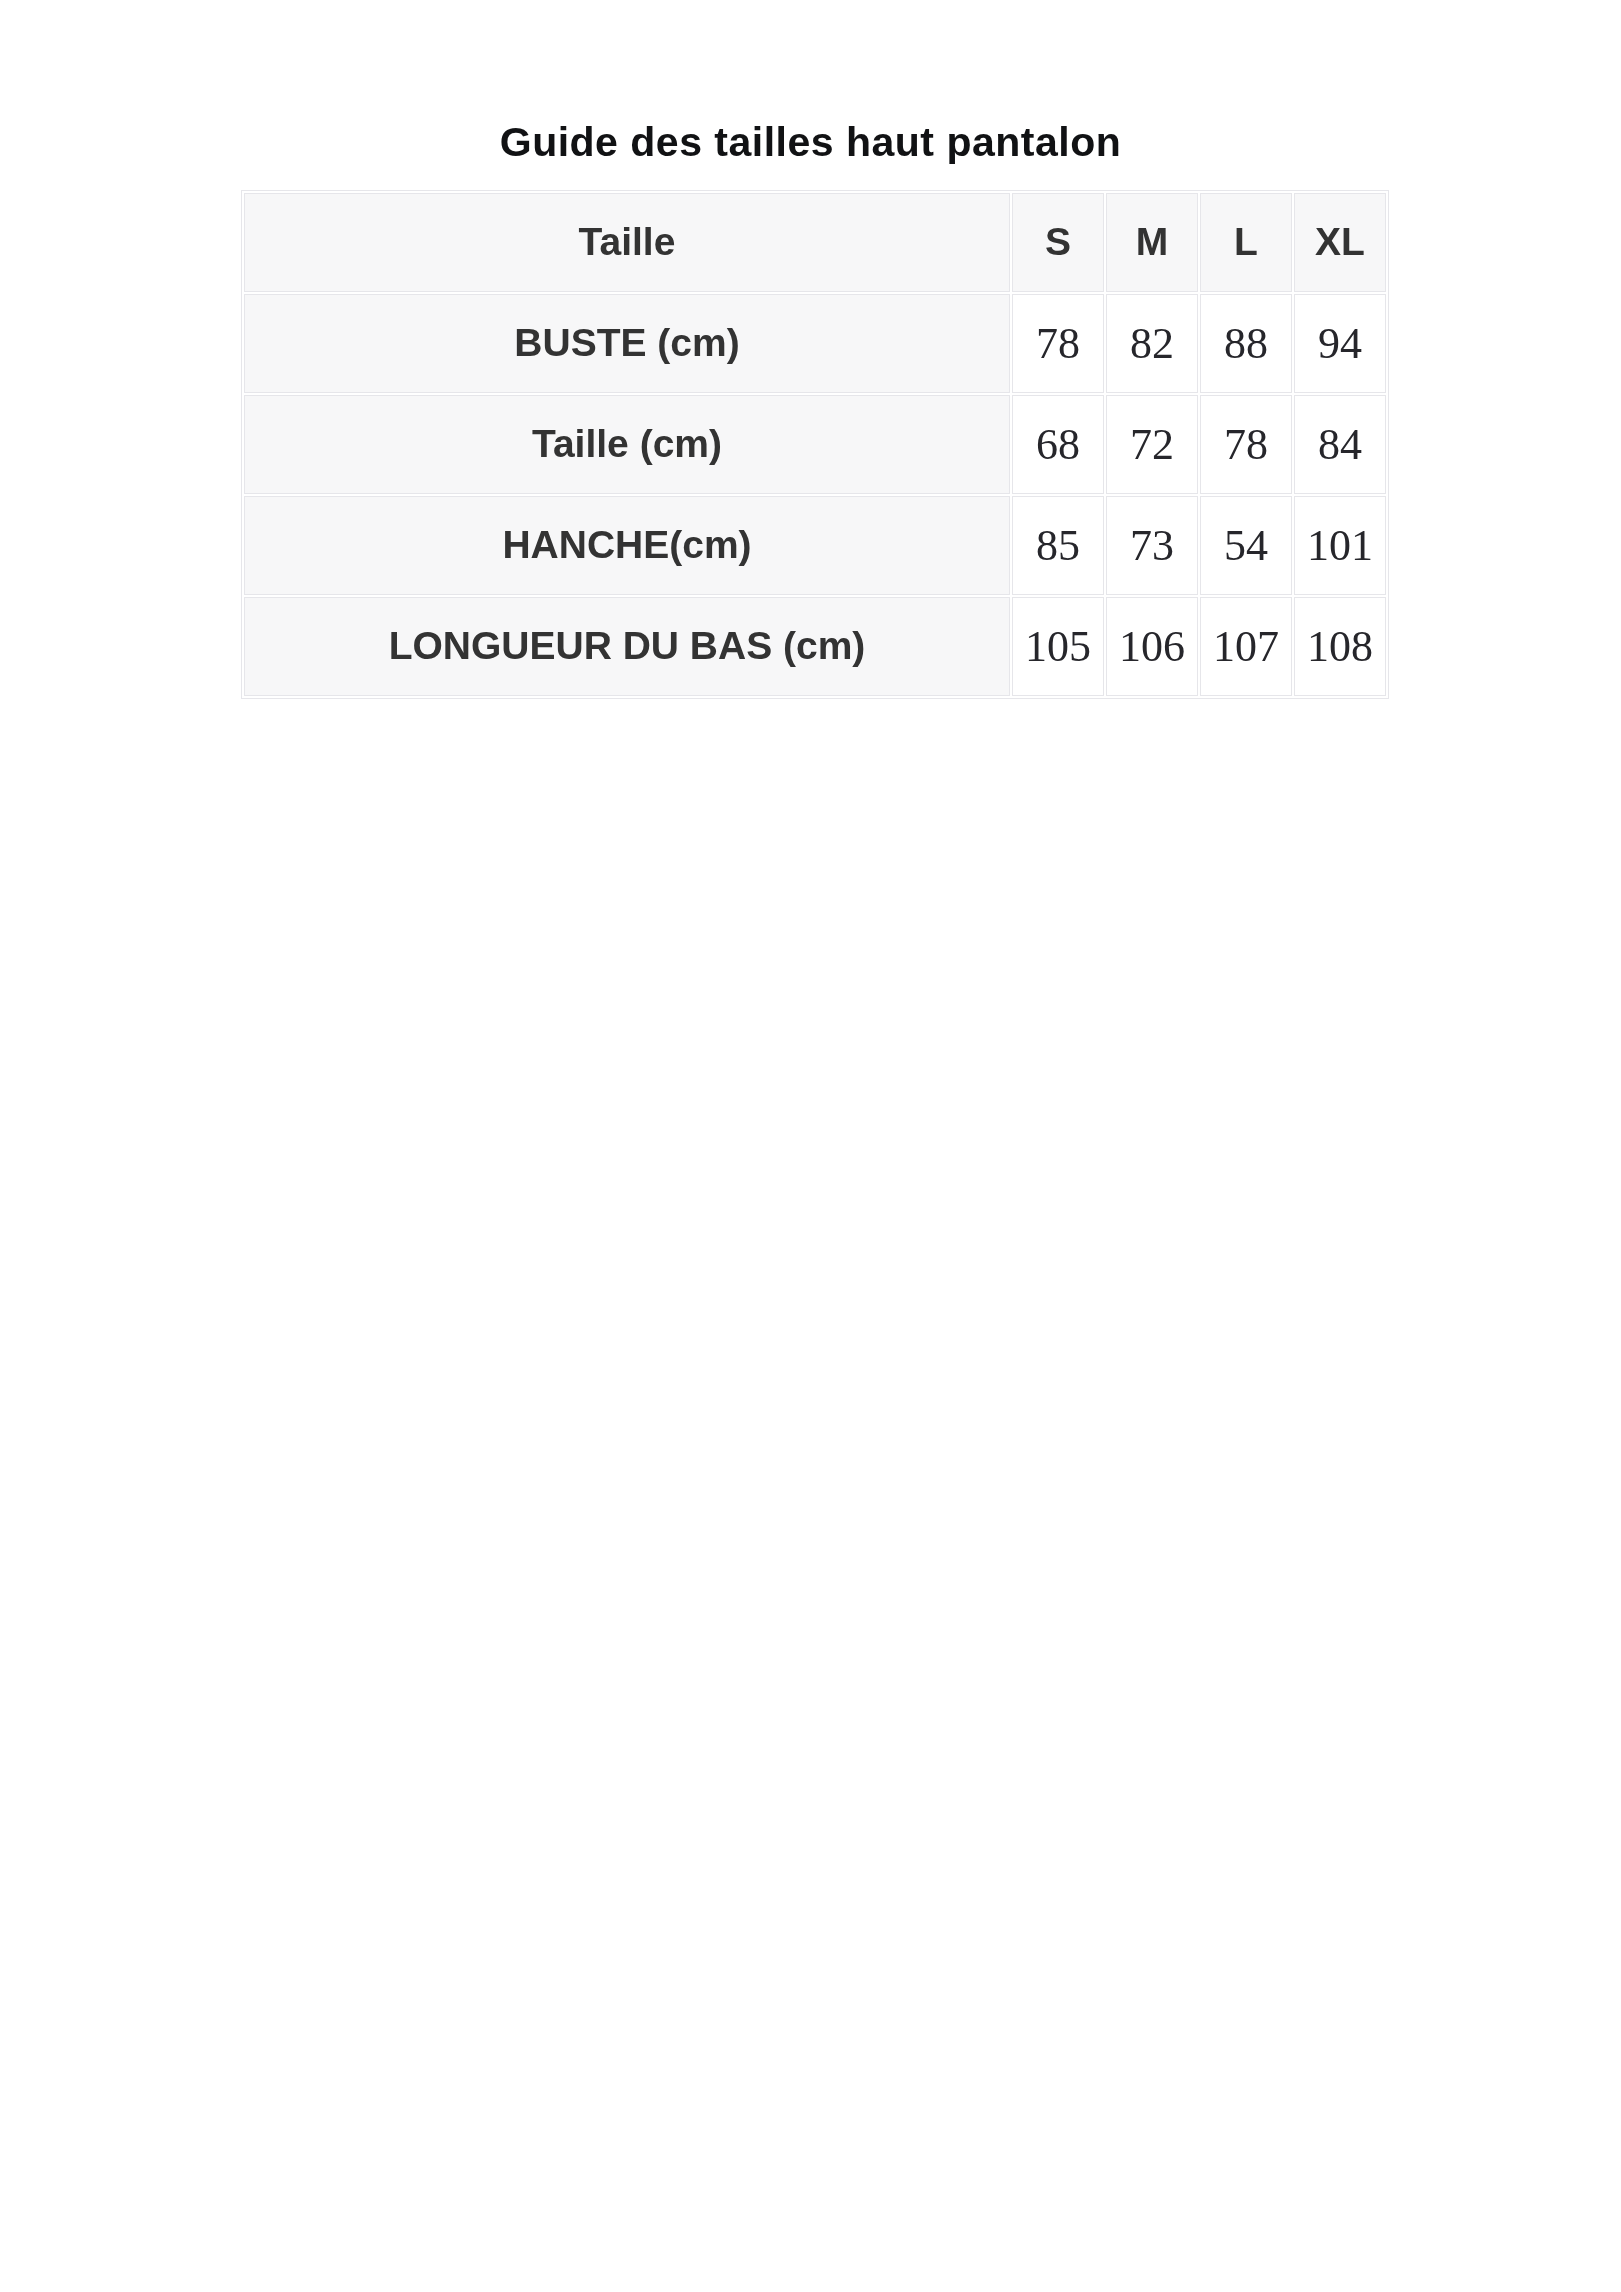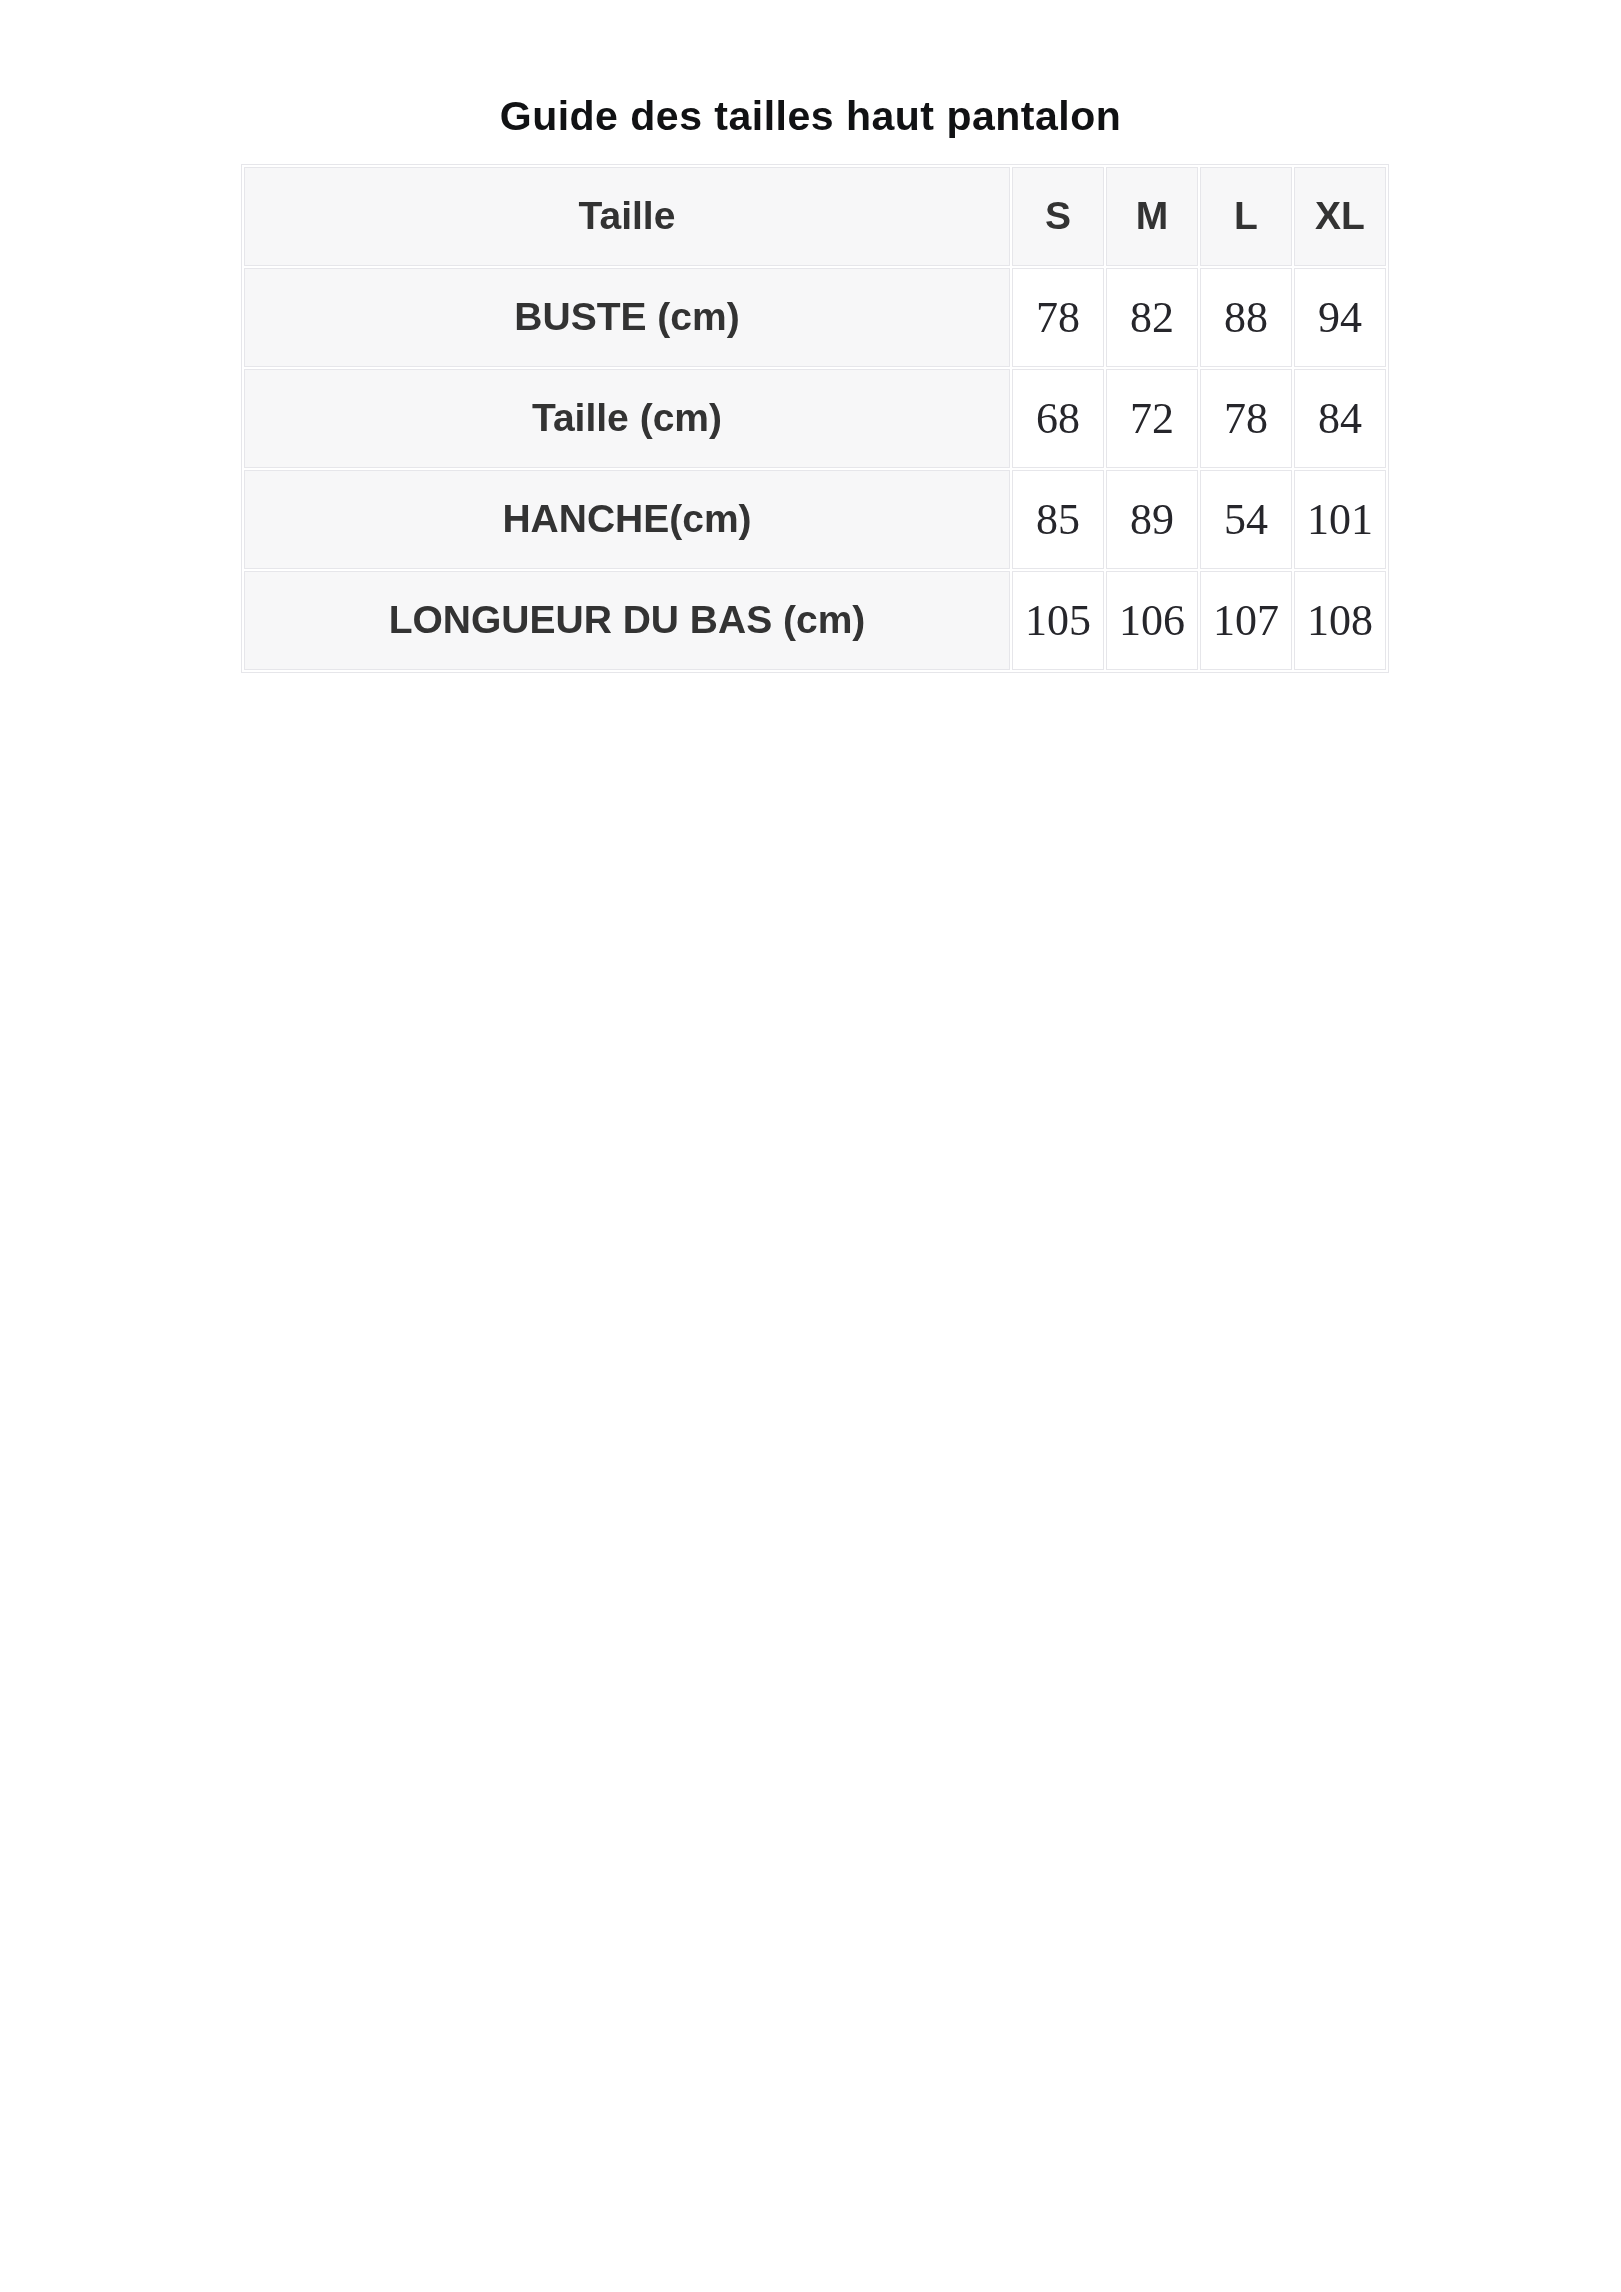--- a/index.html
+++ b/index.html
@@ -16,21 +16,21 @@
   }
   .page {
     position: absolute;
     top: 0; left: 0;
     width: 1621px;
     height: 2293px;
     background: #ffffff;
   }
   .doc-title {
     margin: 0;
-    padding-top: 94px;
+    padding-top: 120px;
     text-align: center;
     font-family: "Liberation Sans", sans-serif;
     font-weight: 700;
     font-size: 41px;
     line-height: 45px;
     color: #111214;
     letter-spacing: 0.5px;
   }
   table.size-guide {
     margin: 24.5px 0 0 241px;
@@ -97,21 +97,21 @@
         <th class="label-col">Taille (cm)</th>
         <td class="value-col">68</td>
         <td class="value-col">72</td>
         <td class="value-col">78</td>
         <td class="value-col">84</td>
       </tr>
 
       <tr>
         <th class="label-col">HANCHE(cm)</th>
         <td class="value-col">85</td>
-        <td class="value-col">89</td>
+        <td class="value-col">73</td>
         <td class="value-col">54</td>
         <td class="value-col">101</td>
       </tr>
 
       <tr>
         <th class="label-col">LONGUEUR DU BAS (cm)</th>
         <td class="value-col">105</td>
         <td class="value-col">106</td>
         <td class="value-col">107</td>
         <td class="value-col">108</td>

